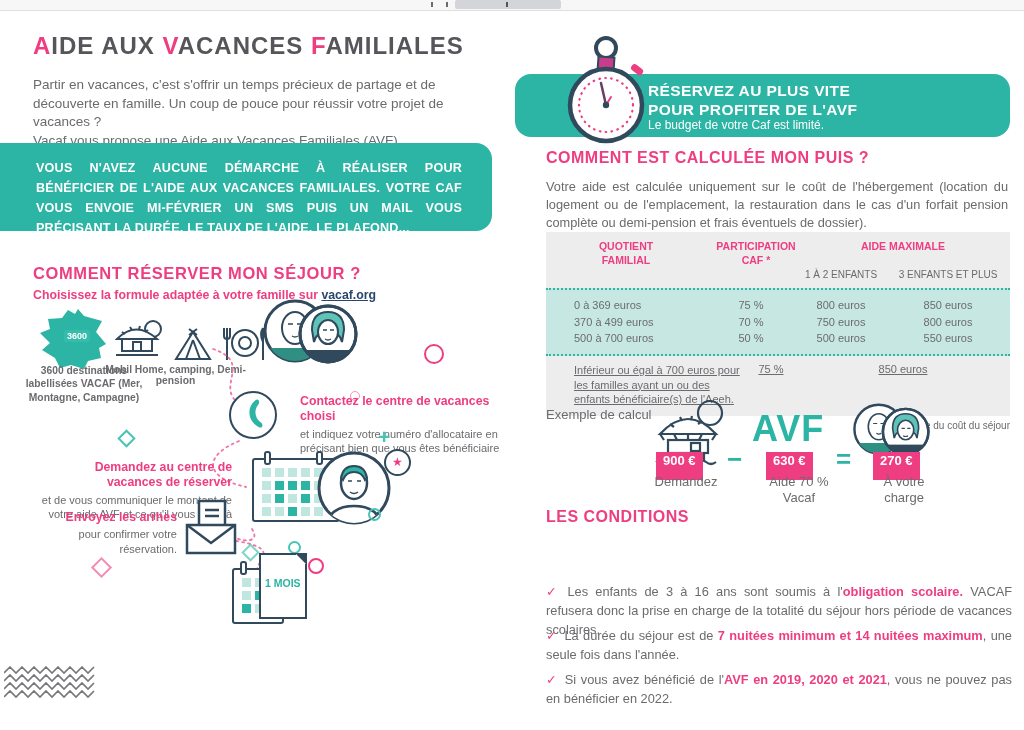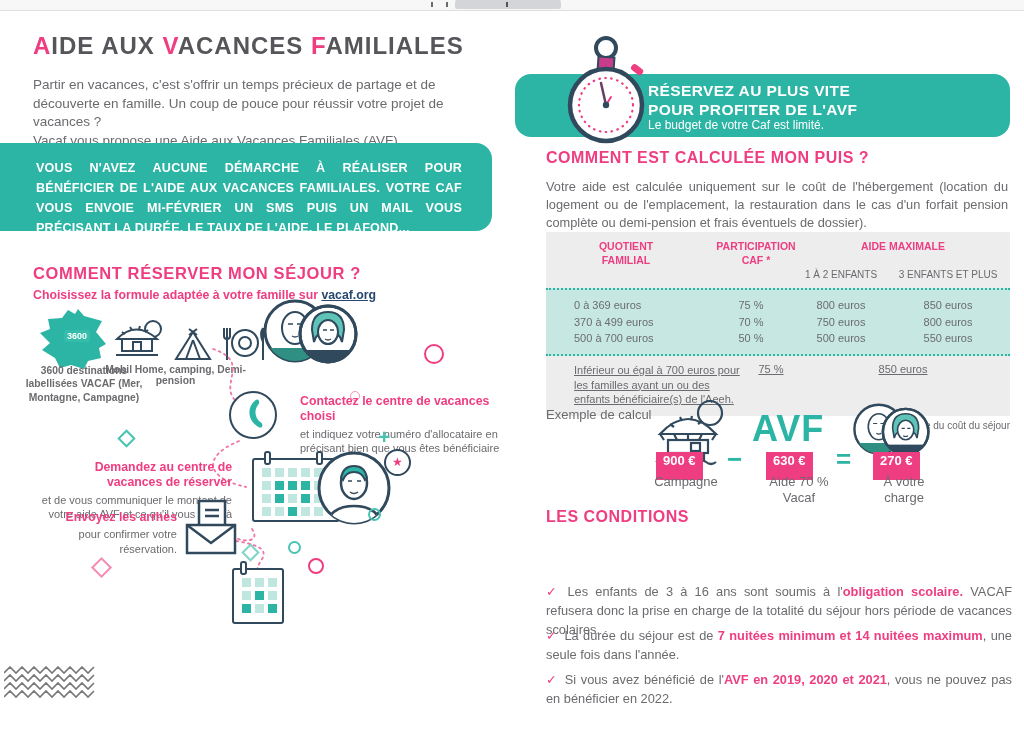--- a/index.html
+++ b/index.html
@@ -267,20 +267,24 @@
       <span class="sq"></span>
         <span class="sq"></span>
         <span class="sq"></span>
       <span class="sq"></span>
         <span class="sq d"></span>
         <span class="sq"></span>
       <span class="sq d"></span>
         <span class="sq"></span>
         <span class="sq d"></span>
     </div>
+  </div>
+  <div id="doc-1mois" class="abs">
+    <div class="fold"></div>
+    <span class="lbl">1 MOIS</span>
   </div>
 
   <svg class="abs" style="left:4px;top:666px;" width="92" height="34" viewBox="0 0 92 34">
     <g fill="none" stroke="#77777a" stroke-width="1.6">
       <path d="M0 7 L6 1 L12 7 L18 1 L24 7 L30 1 L36 7 L42 1 L48 7 L54 1 L60 7 L66 1 L72 7 L78 1 L84 7 L90 1"></path>
       <path d="M0 15 L6 9 L12 15 L18 9 L24 15 L30 9 L36 15 L42 9 L48 15 L54 9 L60 15 L66 9 L72 15 L78 9 L84 15 L90 9"></path>
       <path d="M0 23 L6 17 L12 23 L18 17 L24 23 L30 17 L36 23 L42 17 L48 23 L54 17 L60 23 L66 17 L72 23 L78 17 L84 23 L90 17"></path>
       <path d="M0 31 L6 25 L12 31 L18 25 L24 31 L30 25 L36 31 L42 25 L48 31 L54 25 L60 31 L66 25 L72 31 L78 25 L84 31 L90 25"></path>
     </g>
   </svg>
@@ -391,21 +395,21 @@
         <path d="M61 32 l4 0 M68 32 l4 0 M63 41 q3 2 6 0" stroke="#31495c" stroke-width="1.5" fill="none"></path>
       </g>
       <circle cx="66" cy="36" r="28" fill="none" stroke="#31495c" stroke-width="3"></circle>
     </svg>
   </div>
   <span class="abs euro-badge" style="left:656px;top:452px;">900 €</span>
   <span class="abs op" style="left:727px;top:444px;">−</span>
   <span class="abs euro-badge" style="left:766px;top:452px;">630 €</span>
   <span class="abs op" style="left:836px;top:444px;">=</span>
   <span class="abs euro-badge" style="left:873px;top:452px;">270 €</span>
-  <div class="abs calc-label" style="left:646px;top:474px;width:80px;">Campagne</div>
+  <div class="abs calc-label" style="left:646px;top:474px;width:80px;">Demandez</div>
   <div class="abs calc-label" style="left:758px;top:474px;width:82px;">Aide 70 % Vacaf</div>
   <div class="abs calc-label" style="left:876px;top:474px;width:56px;">À votre charge</div>
 
   <div id="cond-heading" class="abs">LES CONDITIONS</div>
   <div class="abs cond" style="top:582px;"><span class="ck">✓</span><span>Les enfants de 3 à 16 ans sont soumis à l'</span><span class="hl">obligation scolaire.</span><span> VACAF refusera donc la prise en charge de la totalité du séjour hors période de vacances scolaires.</span></div>
   <div class="abs cond" style="top:626px;"><span class="ck">✓</span><span>La durée du séjour est de </span><span class="hl">7 nuitées minimum et 14 nuitées maximum</span><span>, une seule fois dans l'année.</span></div>
   <div class="abs cond" style="top:670px;"><span class="ck">✓</span><span>Si vous avez bénéficié de l'</span><span class="hl">AVF en 2019, 2020 et 2021</span><span>, vous ne pouvez pas en bénéficier en 2022.</span></div>
 
 </div>
 

